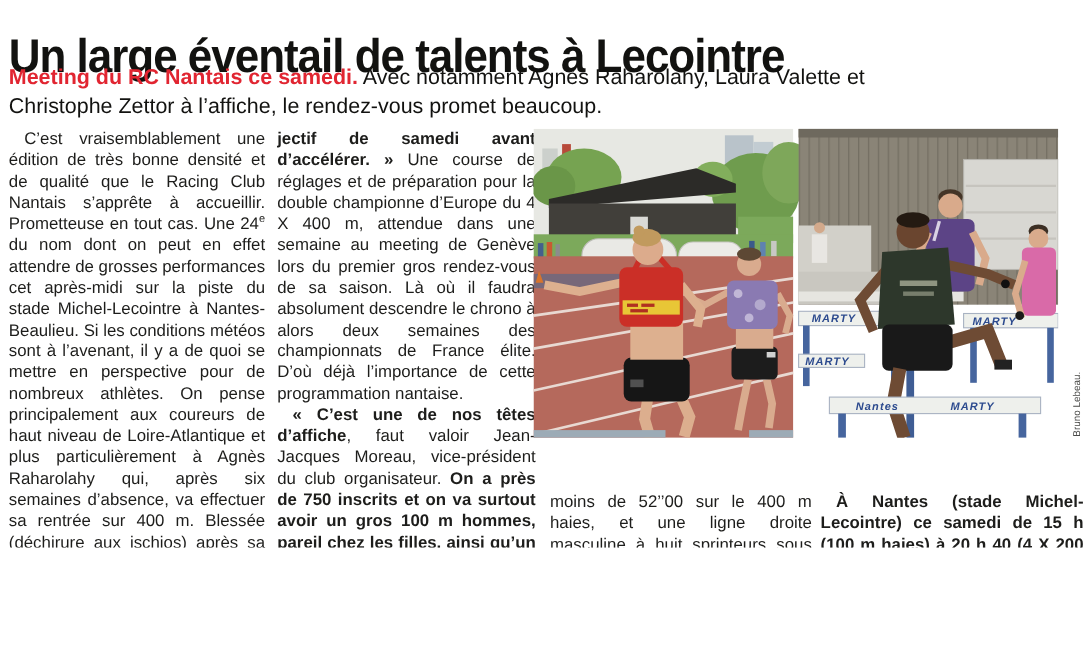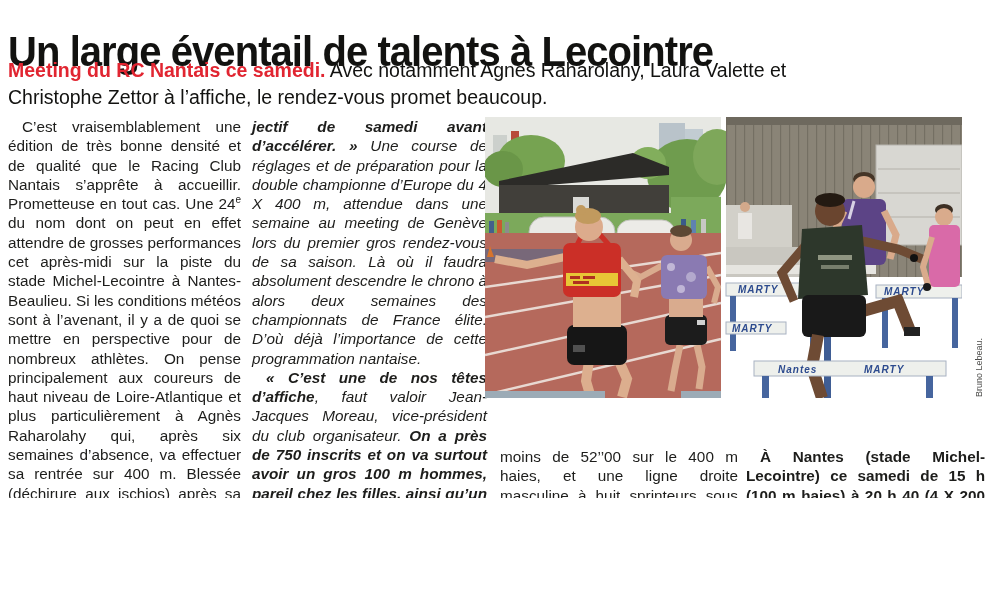--- a/index.html
+++ b/index.html
@@ -11,21 +11,21 @@
   .standfirst{position:absolute;left:8px;top:57px;width:850px;font-size:19.5px;
         line-height:26.5px;color:#121210;}
   .kicker{font-weight:bold;}
   .col{position:absolute;top:117px;font-size:15.3px;line-height:19.3px;
         text-align:justify;color:#1d1d1b;}
   .col p{margin:0;padding:0;}
   .col p.indent{text-indent:14px;}
   .b{font-weight:bold;}
   sup{font-size:10px;line-height:0;vertical-align:super;}
   #col1{left:8px;width:233px;height:463px;}
-  #col2{left:252px;width:235px;height:463px;font-style:italic;}
+  #col2{left:252px;width:235px;height:463px;}
   #col3{left:500px;top:447px;width:238px;height:133px;}
   #col4{left:746px;top:447px;width:239px;height:133px;}
   .photo{position:absolute;left:485px;top:117px;width:477px;height:281px;}
   .caption{position:absolute;left:499px;top:403px;width:428px;font-size:14.6px;
         font-style:italic;line-height:18.6px;color:#1d1d1b;}
   .credit{position:absolute;left:974px;top:397px;width:75px;height:11px;
         font-size:9px;color:#4a4a48;transform:rotate(-90deg);
         transform-origin:0 0;white-space:nowrap;}
   svg text{font-family:"Liberation Sans",sans-serif;}
   .hurdle-label{font-size:10px;font-weight:bold;font-style:italic;fill:#2c4a8e;letter-spacing:1px;}

